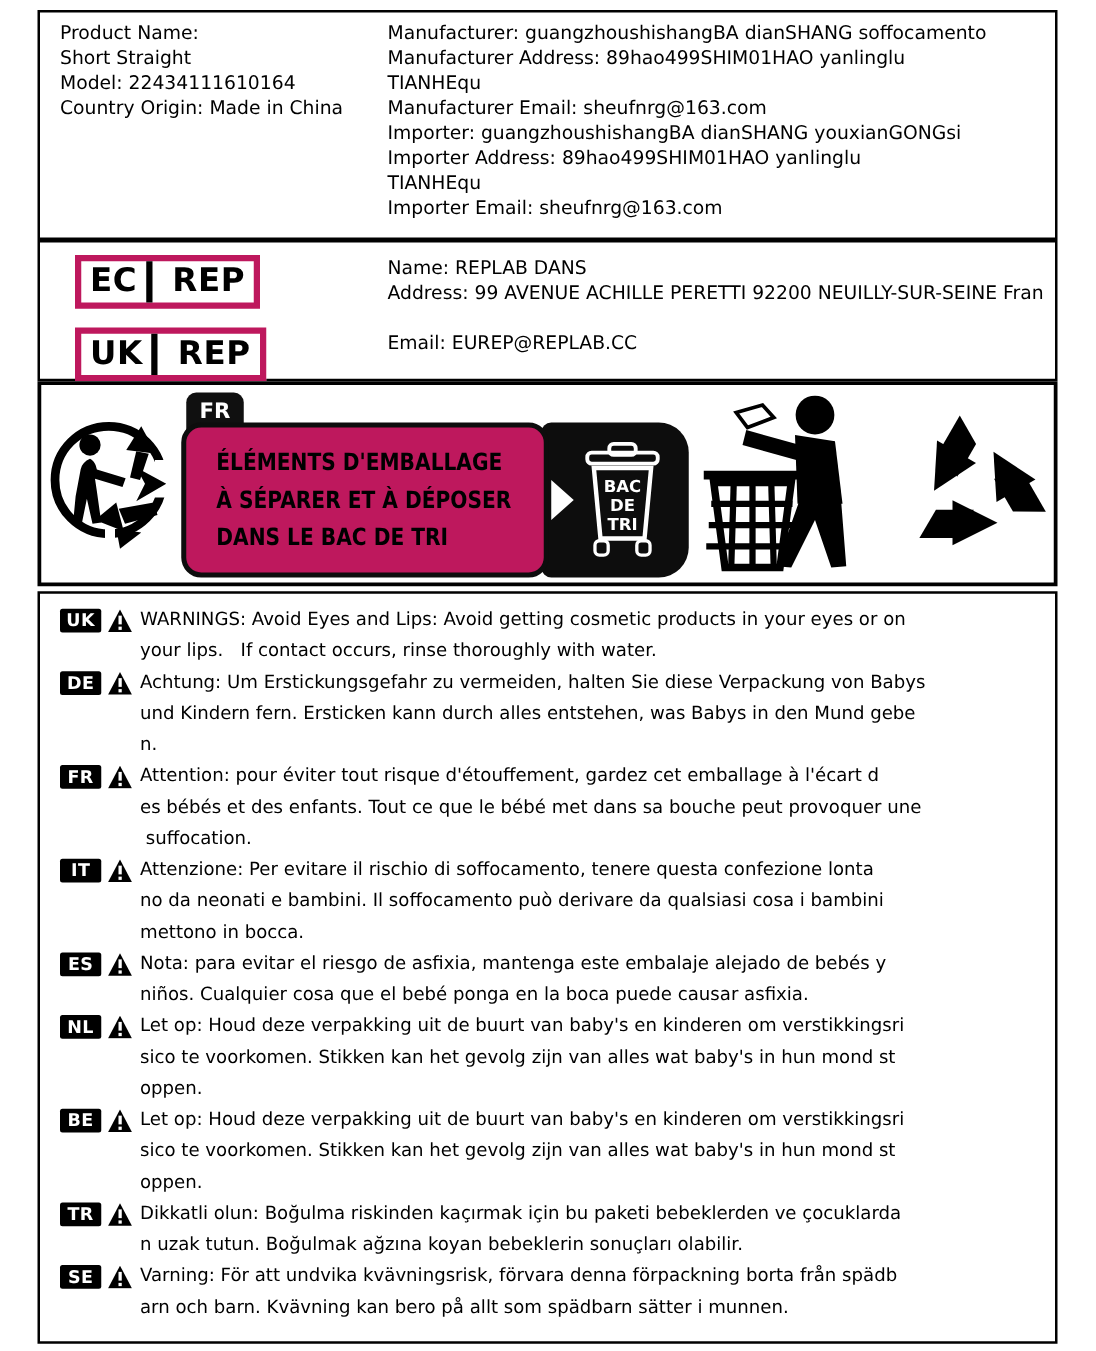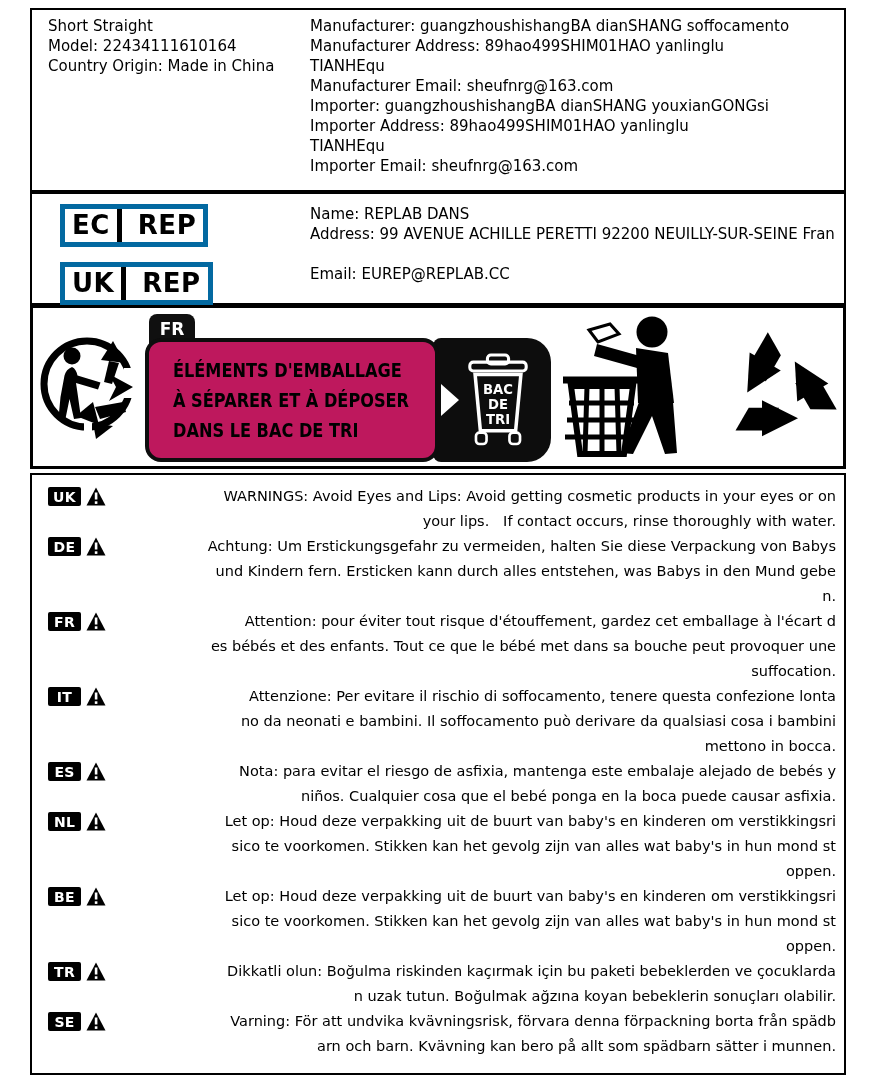--- a/index.html
+++ b/index.html
@@ -10,21 +10,21 @@
   #box-rep{left:30px;top:192px;width:816px;height:113px;}
   #box-recycle{left:30px;top:305px;width:816px;height:164px;border-width:3px;}
   #box-warnings{left:30px;top:473px;width:816px;height:602px;}
 
   .txtcol{position:absolute;font-size:15px;line-height:20px;white-space:nowrap;}
   .txtcol div{height:20px;}
   #col-product{left:16px;top:6px;}
   #col-mfr{left:278px;top:6px;}
 
   .rep-logos{position:absolute;left:28px;top:10px;}
-  .rep-logo{display:inline-flex;border:5px solid #0369a1;background:#fff;font-weight:bold;
+  .rep-logo{display:inline-flex;border:5px solid #be185d;background:#fff;font-weight:bold;
             font-size:26px;line-height:1;letter-spacing:.5px;margin-bottom:0;}
   .rep-cell{padding:3px 7px 4px;}
   .rep-cell.r{border-left:5px solid #000;padding-left:16px;}
   .rep-gap{height:15px;}
   #rep-text{left:278px;top:10px;}
   #rep-text .blank{height:20px;}
 
   
   .ric{position:absolute;}
   #fr-group{left:112px;top:6px;width:406px;height:150px;}
@@ -39,29 +39,30 @@
            border-radius:8px 24px 24px 8px;z-index:1;}
   #bac-notch{position:absolute;left:8px;top:46px;width:0;height:0;z-index:3;
              border-top:16px solid transparent;border-bottom:16px solid transparent;
              border-left:18px solid #ffffff;}
   #bac-bin{position:absolute;left:28px;top:9px;}
   .warn-list{position:absolute;left:16px;top:9px;}
   .warn-row{display:flex;align-items:flex-start;}
   .warn-badges{flex:0 0 64px;display:flex;gap:5px;padding-top:3px;}
   .lang-badge{background:#000;color:#fff;font-weight:bold;font-size:14px;width:33px;height:19px;
               display:flex;align-items:center;justify-content:center;border-radius:2px;letter-spacing:.3px;}
-  .warn-text{font-size:14.5px;line-height:25px;white-space:pre-wrap;width:724px;text-align:right;}
+  .warn-text{font-size:14.5px;line-height:25px;white-space:pre-wrap;width:724px;}
 </style>
 </head>
 <body>
 
 <div class="page">
 
   <div class="box" id="box-product">
     <div class="txtcol" id="col-product">
+      <div>Product Name:</div>
       <div>Short Straight</div>
       <div>Model: 22434111610164</div>
       <div>Country Origin: Made in China</div>
     </div>
     <div class="txtcol" id="col-mfr">
       <div>Manufacturer: guangzhoushishangBA dianSHANG soffocamento</div>
       <div>Manufacturer Address: 89hao499SHIM01HAO yanlinglu</div>
       <div>TIANHEqu</div>
       <div>Manufacturer Email: sheufnrg@163.com</div>
       <div>Importer: guangzhoushishangBA dianSHANG youxianGONGsi</div>

